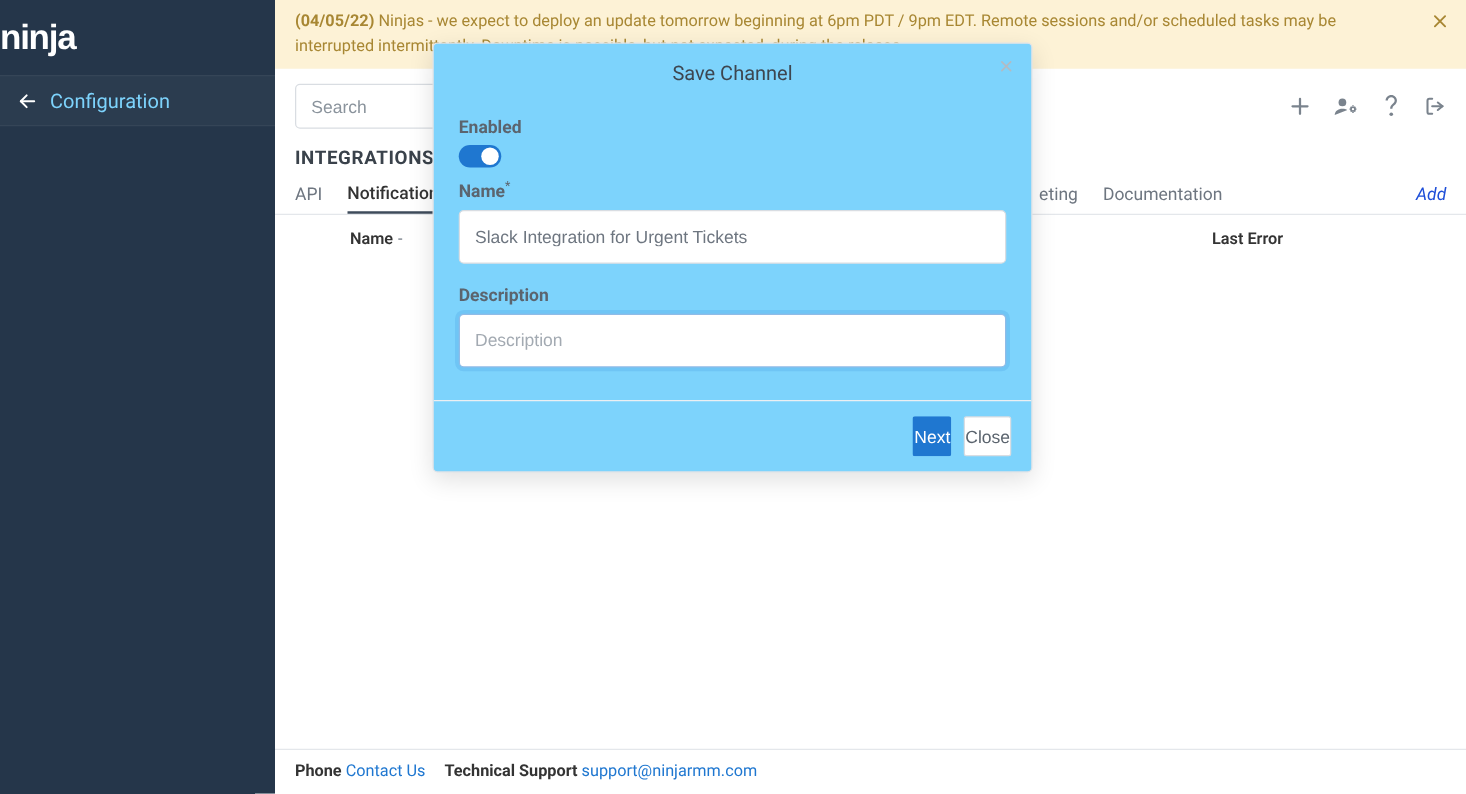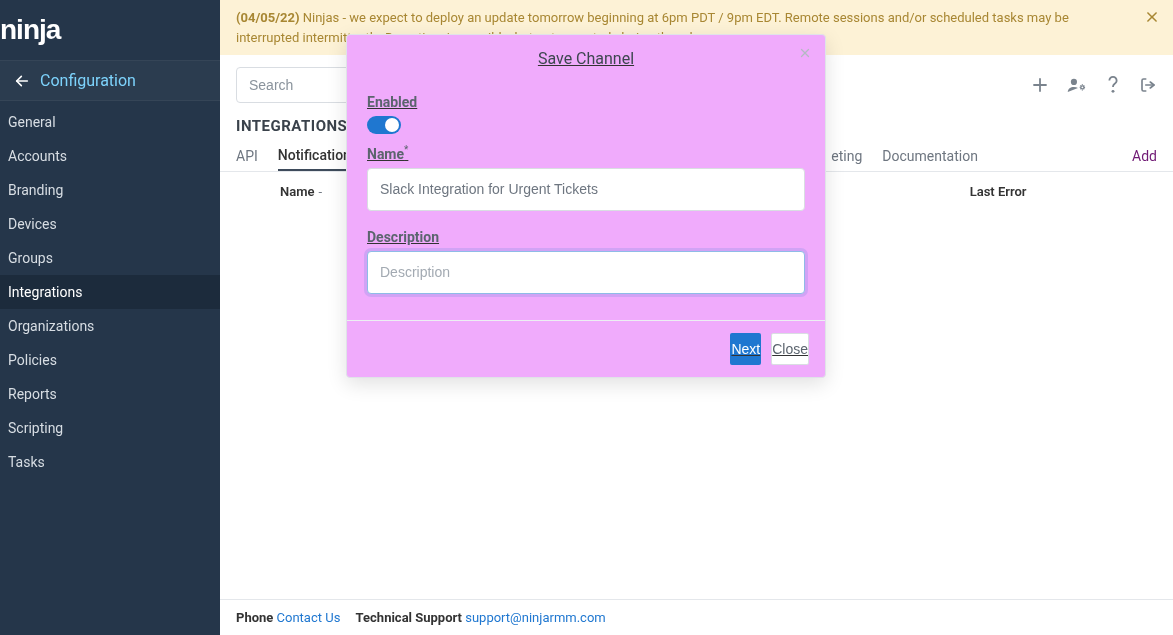--- a/index.html
+++ b/index.html
@@ -122,23 +122,24 @@
       color: #6e7680;
     }
     .tab { padding: 6px 0; cursor: pointer; }
     .tab.active {
       color: #333;
       border-bottom: 2px solid #3e4b5b;
       font-weight: 500;
     }
     .tab-add {
       margin-left: auto;
-      color: #701a75;
-      cursor: pointer;
-      font-size: 14px;
+      color: #1d4ed8;
+      cursor: pointer;
+      font-size: 14px;
+      font-style: italic;
     }
     .table-header {
       display: flex;
       padding: 12px 16px;
       color: #333;
       font-size: 13px;
       font-weight: 600;
     }
     .th-name { flex: 0 0 46%; padding-left: 44px; }
     .th-lasterror { flex: 0 0 54%; padding-left: 310px; }
@@ -152,26 +153,25 @@
     }
     .footer a { color: #1f77d0; text-decoration: none; }
     .footer .lbl { font-weight: 700; }
     .footer .seg { margin-right: 12px; text-align: center; }
 
     
     .modal {
       position: absolute;
       left: 346px; top: 34px;
       width: 480px;
-      background: #f0abfc;
+      background: #7dd3fc;
       border: 1px solid #e0e3e8;
       border-radius: 4px;
       box-shadow: 0 6px 20px rgba(0,0,0,0.12);
       z-index: 50;
-      text-decoration: underline;
     }
     .modal-header {
       padding: 14px 16px;
       text-align: center;
       position: relative;
       color: #3d4650;
       font-size: 16px;
     }
     .modal-close {
       position: absolute;
@@ -245,33 +245,20 @@
   <div class="logo">ninja</div>
   <div class="conf-header">
     <span class="arrow">
       <svg width="16" height="16" viewBox="0 0 24 24" fill="none" stroke="#fff" stroke-width="2.4" stroke-linecap="round" stroke-linejoin="round">
           <line x1="20" y1="12" x2="4" y2="12"></line>
           <polyline points="11 5 4 12 11 19"></polyline>
         </svg>
     </span>
     <span>Configuration</span>
   </div>
-  <ul class="side-menu">
-    <li class="side-item">General</li>
-    <li class="side-item">Accounts</li>
-    <li class="side-item">Branding</li>
-    <li class="side-item">Devices</li>
-    <li class="side-item">Groups</li>
-    <li class="side-item active">Integrations</li>
-    <li class="side-item">Organizations</li>
-    <li class="side-item">Policies</li>
-    <li class="side-item">Reports</li>
-    <li class="side-item">Scripting</li>
-    <li class="side-item">Tasks</li>
-  </ul>
 </aside>
 
 <main class="main">
   <div class="banner">
     <span class="date">(04/05/22)</span>
     <span>Ninjas - we expect to deploy an update tomorrow beginning at 6pm PDT / 9pm EDT. Remote sessions and/or scheduled tasks may be interrupted intermittently. Downtime is possible, but not expected, during the release.</span>
     <span class="banner-close">
       <svg width="14" height="14" viewBox="0 0 24 24" fill="none" stroke="#a88733" stroke-width="2.6" stroke-linecap="round">
           <line x1="5" y1="5" x2="19" y2="19"></line>
           <line x1="19" y1="5" x2="5" y2="19"></line>

